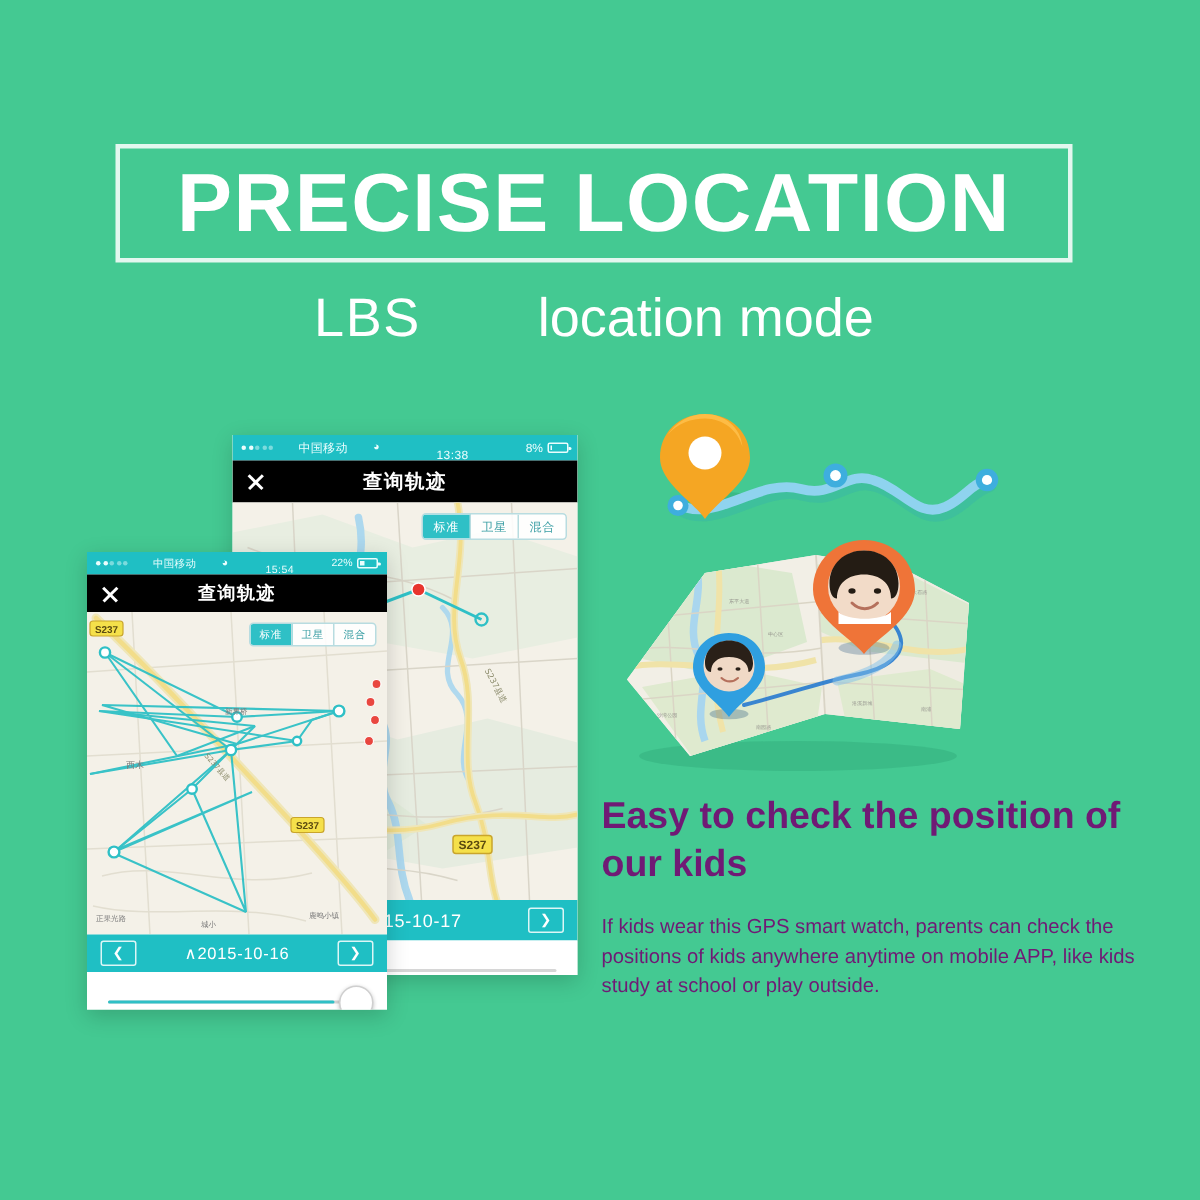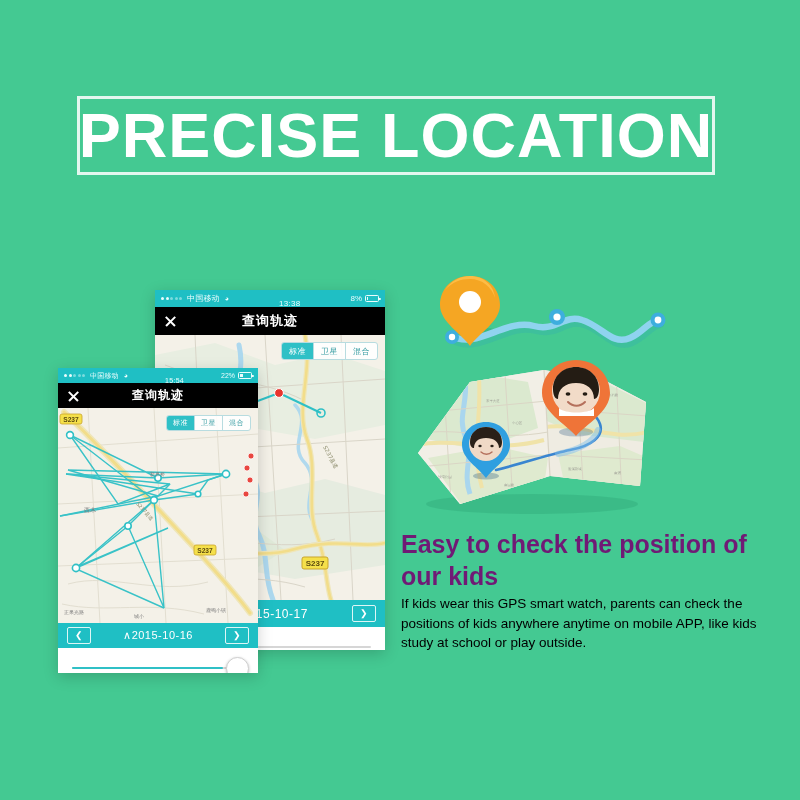--- a/index.html
+++ b/index.html
@@ -13,21 +13,21 @@
 
   
   .title-box{
     position:absolute;left:77px;top:96px;width:638px;height:79px;
     border:3px solid rgba(255,255,255,.85);
     box-sizing:border-box;
   }
   .title-main{
     position:absolute;left:77px;top:96px;width:638px;height:79px;
     display:flex;align-items:center;justify-content:center;
-    color:#ffffff;font-size:63px;font-weight:bold;letter-spacing:1px;
+    color:#ffffff;font-size:55px;font-weight:bold;letter-spacing:1px;
     line-height:1;white-space:nowrap;
   }
   .subtitle-row{
     position:absolute;left:77px;top:186px;width:638px;height:52px;
     display:flex;align-items:center;justify-content:center;
     color:#ffffff;font-size:36px;white-space:nowrap;gap:78px;
   }
   .sub-a{letter-spacing:1px;}
   .sub-b{letter-spacing:0px;}
 
@@ -38,21 +38,21 @@
   }
   .phone-back{left:155px;top:290px;width:230px;height:360px;}
   .phone-front{left:58px;top:368px;width:200px;height:305px;}
 
   .statusbar{
     height:17px;background:#1fbfc4;color:#eafdfd;
     display:flex;align-items:center;font-size:8px;
     padding:0 6px;box-sizing:border-box;gap:4px;
   }
   .phone-front .statusbar{height:15px;font-size:7px;}
-  .sb-left{display:flex;align-items:center;gap:5px;}
+  .sb-left{display:flex;align-items:center;gap:17px;}
   .dots{display:flex;gap:1.5px;align-items:center;}
   .dots i{width:3px;height:3px;border-radius:50%;background:#eafdfd;display:block;}
   .dots i.off{background:rgba(234,253,253,.45);}
   .carrier{letter-spacing:.2px;}
   .wifi{font-size:7px;}
   .sb-mid{flex:1;text-align:center;font-weight:normal;letter-spacing:.3px;margin-top:10px;}
   .sb-right{display:flex;align-items:center;gap:3px;}
   .batt{
     width:14px;height:7px;border:1px solid #eafdfd;border-radius:1.5px;
     position:relative;box-sizing:border-box;
@@ -127,31 +127,35 @@
   
   .route-art{position:absolute;left:432px;top:272px;width:240px;height:100px;}
   .foldmap{position:absolute;left:408px;top:358px;width:240px;height:160px;}
 
   
   .head2{
     position:absolute;left:401px;top:528px;width:380px;
     color:#701a75;font-size:25px;font-weight:bold;line-height:1.28;
   }
   .body2{
-    position:absolute;left:401px;top:594px;width:368px;
-    color:#000000;font-size:13.5px;line-height:1.45;
+    position:absolute;left:401px;top:608px;width:368px;
+    color:#701a75;font-size:13.5px;line-height:1.45;
   }
 </style>
 </head>
 <body>
 
 <div class="stage">
 
   <div class="title-box"></div>
   <div class="title-main">PRECISE LOCATION</div>
+  <div class="subtitle-row">
+    <span class="sub-a">LBS</span>
+    <span class="sub-b">location mode</span>
+  </div>
 
   <div class="phone phone-back">
 
     <div class="statusbar">
       <div class="sb-left">
         <span class="dots">
           <i></i>
             <i></i>
             <i class="off"></i>
             <i class="off"></i>

